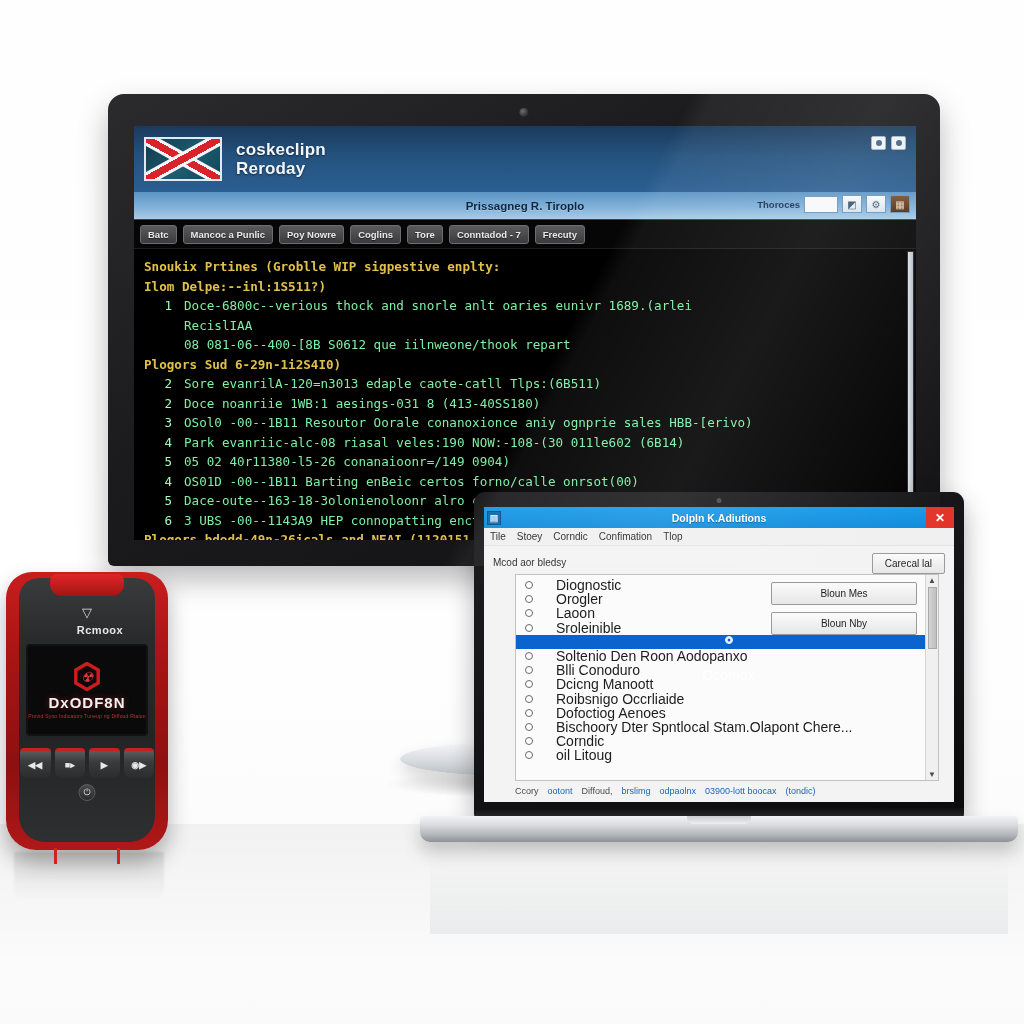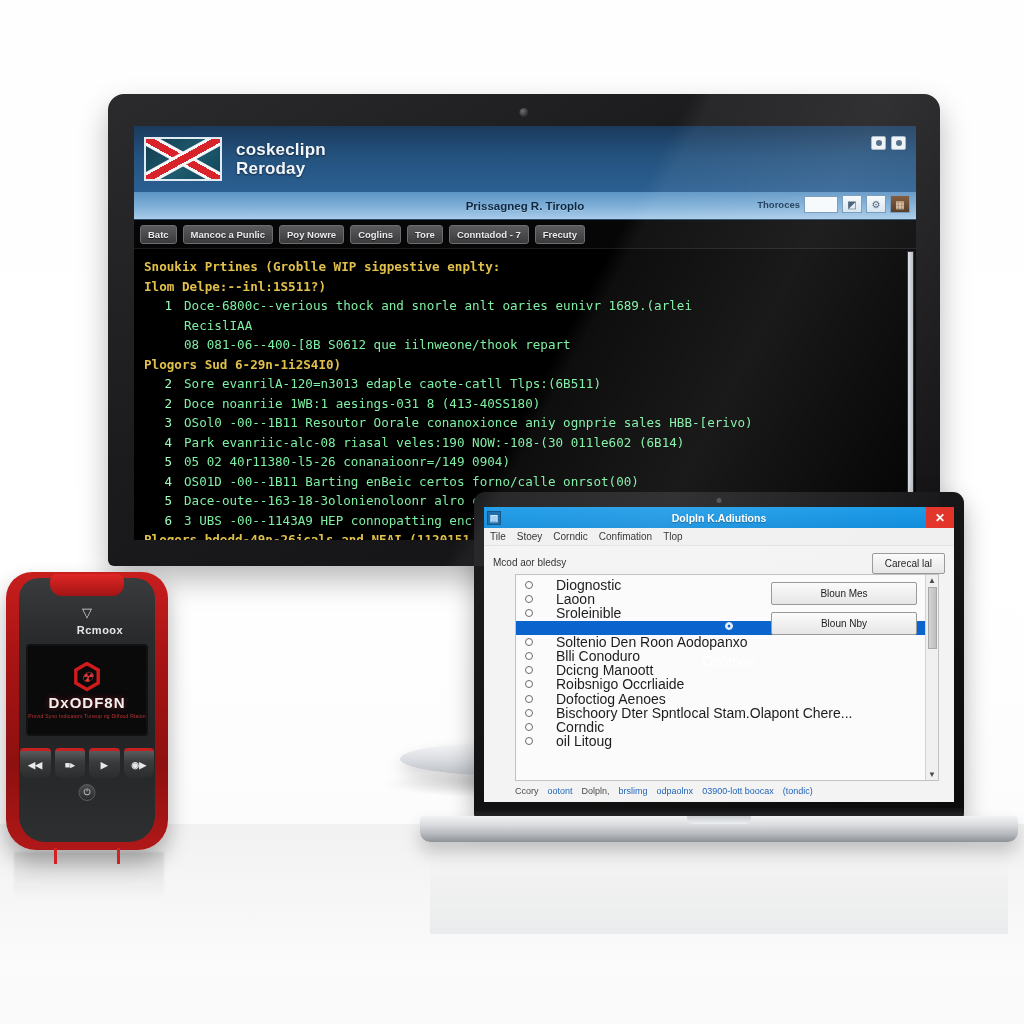--- a/index.html
+++ b/index.html
@@ -585,20 +585,24 @@
 
 
           <div class="dlg-panel">
             <div class="dlg-list" id="dlg-list">
                 <div class="li">
                   <span class="radio"></span>
                   <span>Diognostic</span>
                 </div>
                 <div class="li">
                   <span class="radio"></span>
+                  <span>Orogler</span>
+                </div>
+                <div class="li">
+                  <span class="radio"></span>
                   <span>Laoon</span>
                 </div>
                 <div class="li">
                   <span class="radio"></span>
                   <span>Sroleinible</span>
                 </div>
                 <div class="li sel">
                   <span class="radio"></span>
                   <span>Ocomox</span>
                 </div>
@@ -642,21 +646,21 @@
             <div class="dlg-sb">
               <span class="arrow">▲</span>
               <span class="thumb"></span>
               <span class="arrow">▼</span>
             </div>
           </div>
 
           <div class="dlg-links" id="dlg-links">
               <span class="muted">Ccory</span>
               <span>ootont</span>
-              <span class="muted">Dolpln,</span>
+              <span class="muted">Diffoud,</span>
               <span>brslimg</span>
               <span>odpaolnx</span>
               <span>03900-lott boocax</span>
               <span>(tondic)</span>
             </div>
         </div>
 
       </div>
 
     </div>

